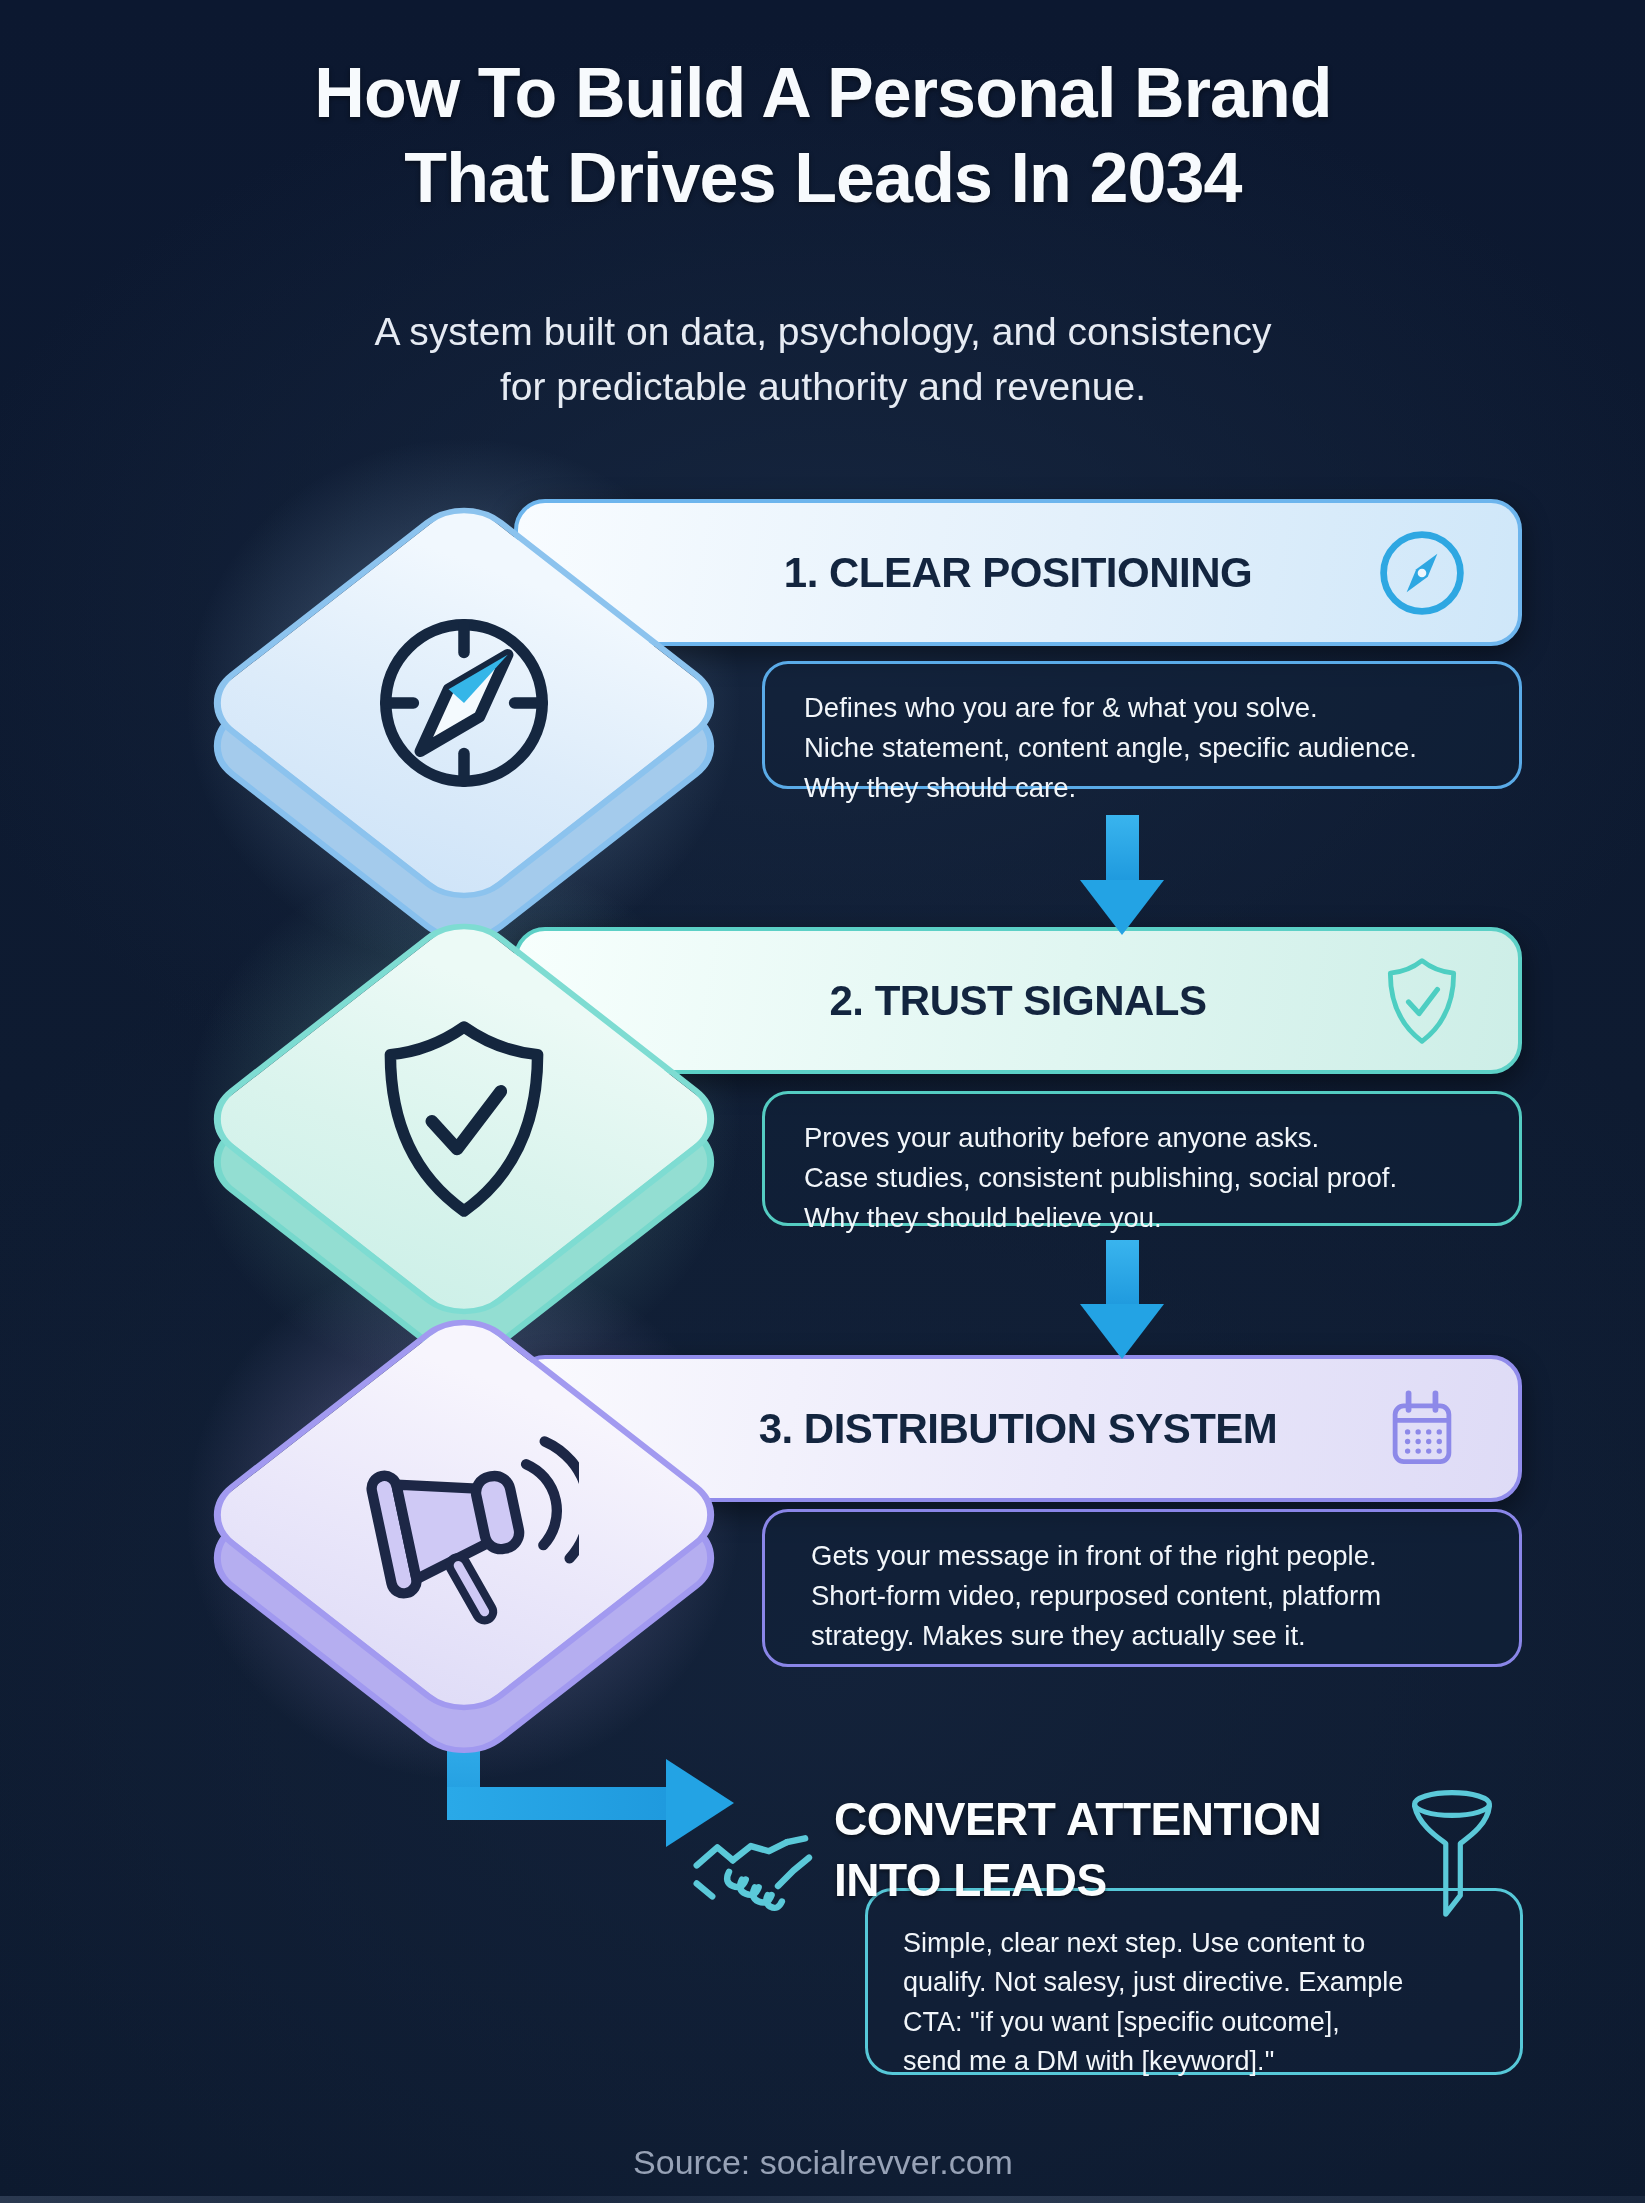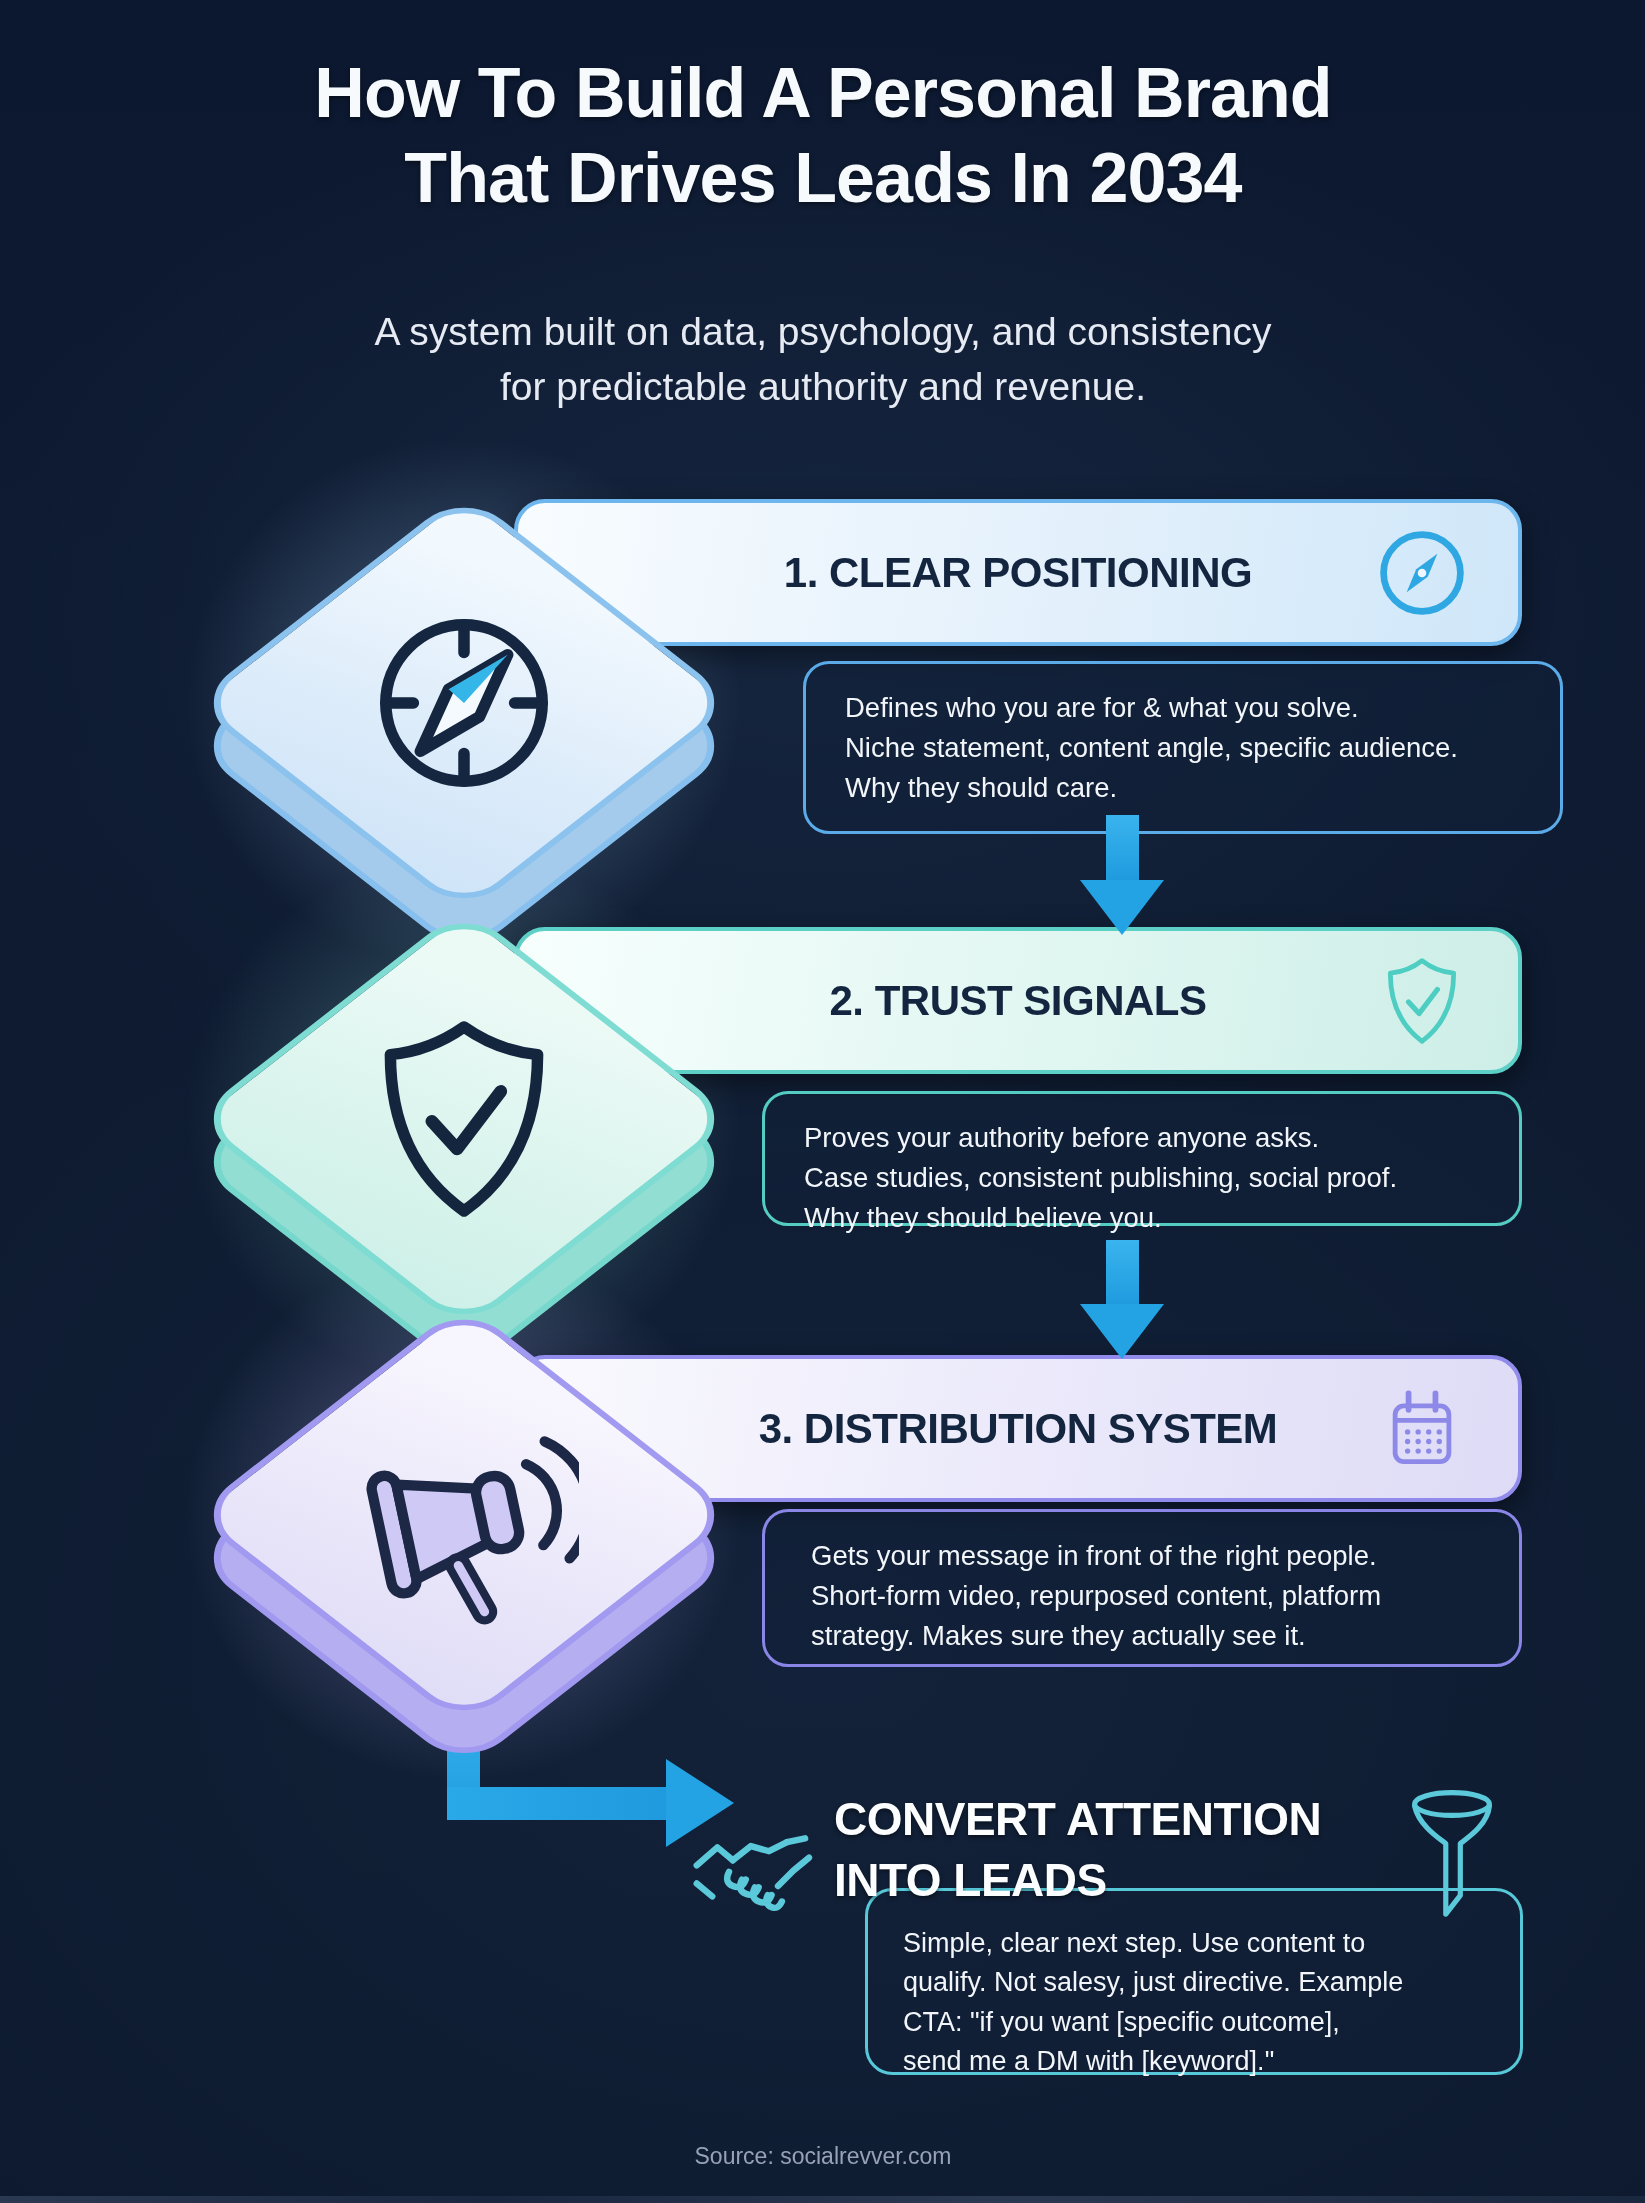--- a/index.html
+++ b/index.html
@@ -48,21 +48,21 @@
   .bar1{top:499px;border:4.6px solid #6db5ed;background:linear-gradient(100deg,#f8fcff 0%,#e3f0fb 55%,#cfe7f9 100%);}
   .bar2{top:927px;border:4.6px solid #5cd0c6;background:linear-gradient(100deg,#f7fffd 0%,#e0f6f1 55%,#cdeee7 100%);}
   .bar3{top:1355px;border:4.6px solid #918ceb;background:linear-gradient(100deg,#fafafe 0%,#eae8fa 55%,#dedbf6 100%);}
   
   .desc{
     position:absolute;left:762px;width:760px;box-sizing:border-box;
     border-radius:26px;background:rgba(17,32,56,.55);
     padding:24px 39px;z-index:3;color:#f2f6fa;
     font-size:27.5px;line-height:1.46;font-weight:400;
   }
-  .desc1{top:661px;height:173px;border:3.7px solid #5aabe8;margin-left:41px;}
+  .desc1{top:661px;height:128px;border:3.7px solid #5aabe8;}
   .desc2{top:1091px;height:135px;border:3.7px solid #54ccc2;}
   .desc3{top:1509px;height:158px;border:3.7px solid #8a86e8;padding-left:46px;}
   
   .diamond-wrap{position:absolute;width:386px;height:386px;transform:scaleY(0.78);z-index:5;}
   .dw1{left:271px;top:510px;}
   .dw2{left:271px;top:926px;}
   .dw3{left:271px;top:1322px;}
   .d-depth,.d-top{position:absolute;left:0;right:0;width:386px;height:386px;border-radius:55px;transform:rotate(45deg);box-sizing:border-box;}
   .d-depth{top:55px;}
   .d-top{top:0;}
@@ -103,21 +103,21 @@
   .handshake{position:absolute;left:689px;top:1811px;z-index:4;}
   .funnel{position:absolute;left:1398px;top:1787px;z-index:4;}
   .convert-desc{
     position:absolute;left:865px;top:1888px;width:658px;height:187px;box-sizing:border-box;
     border:3.7px solid #56c8d8;border-radius:27.5px;background:rgba(17,32,56,.5);
     padding:33px 35px;color:#f2f6fa;font-size:27px;line-height:1.46;z-index:3;
   }
   
   .source{
     position:absolute;top:2143px;left:0;width:100%;text-align:center;
-    color:#97a2b6;font-size:23px;font-weight:400;
+    color:#97a2b6;font-size:34px;font-weight:400;
   }
   .bottom-strip{
     position:absolute;left:0;bottom:0;width:100%;height:8.3px;
     background:linear-gradient(90deg,rgba(150,170,200,.22) 0%,rgba(120,140,175,.10) 30%,rgba(150,170,200,.20) 60%,rgba(120,140,175,.12) 100%);
   }
 </style>
 </head>
 <body>
 
 <div class="page">

